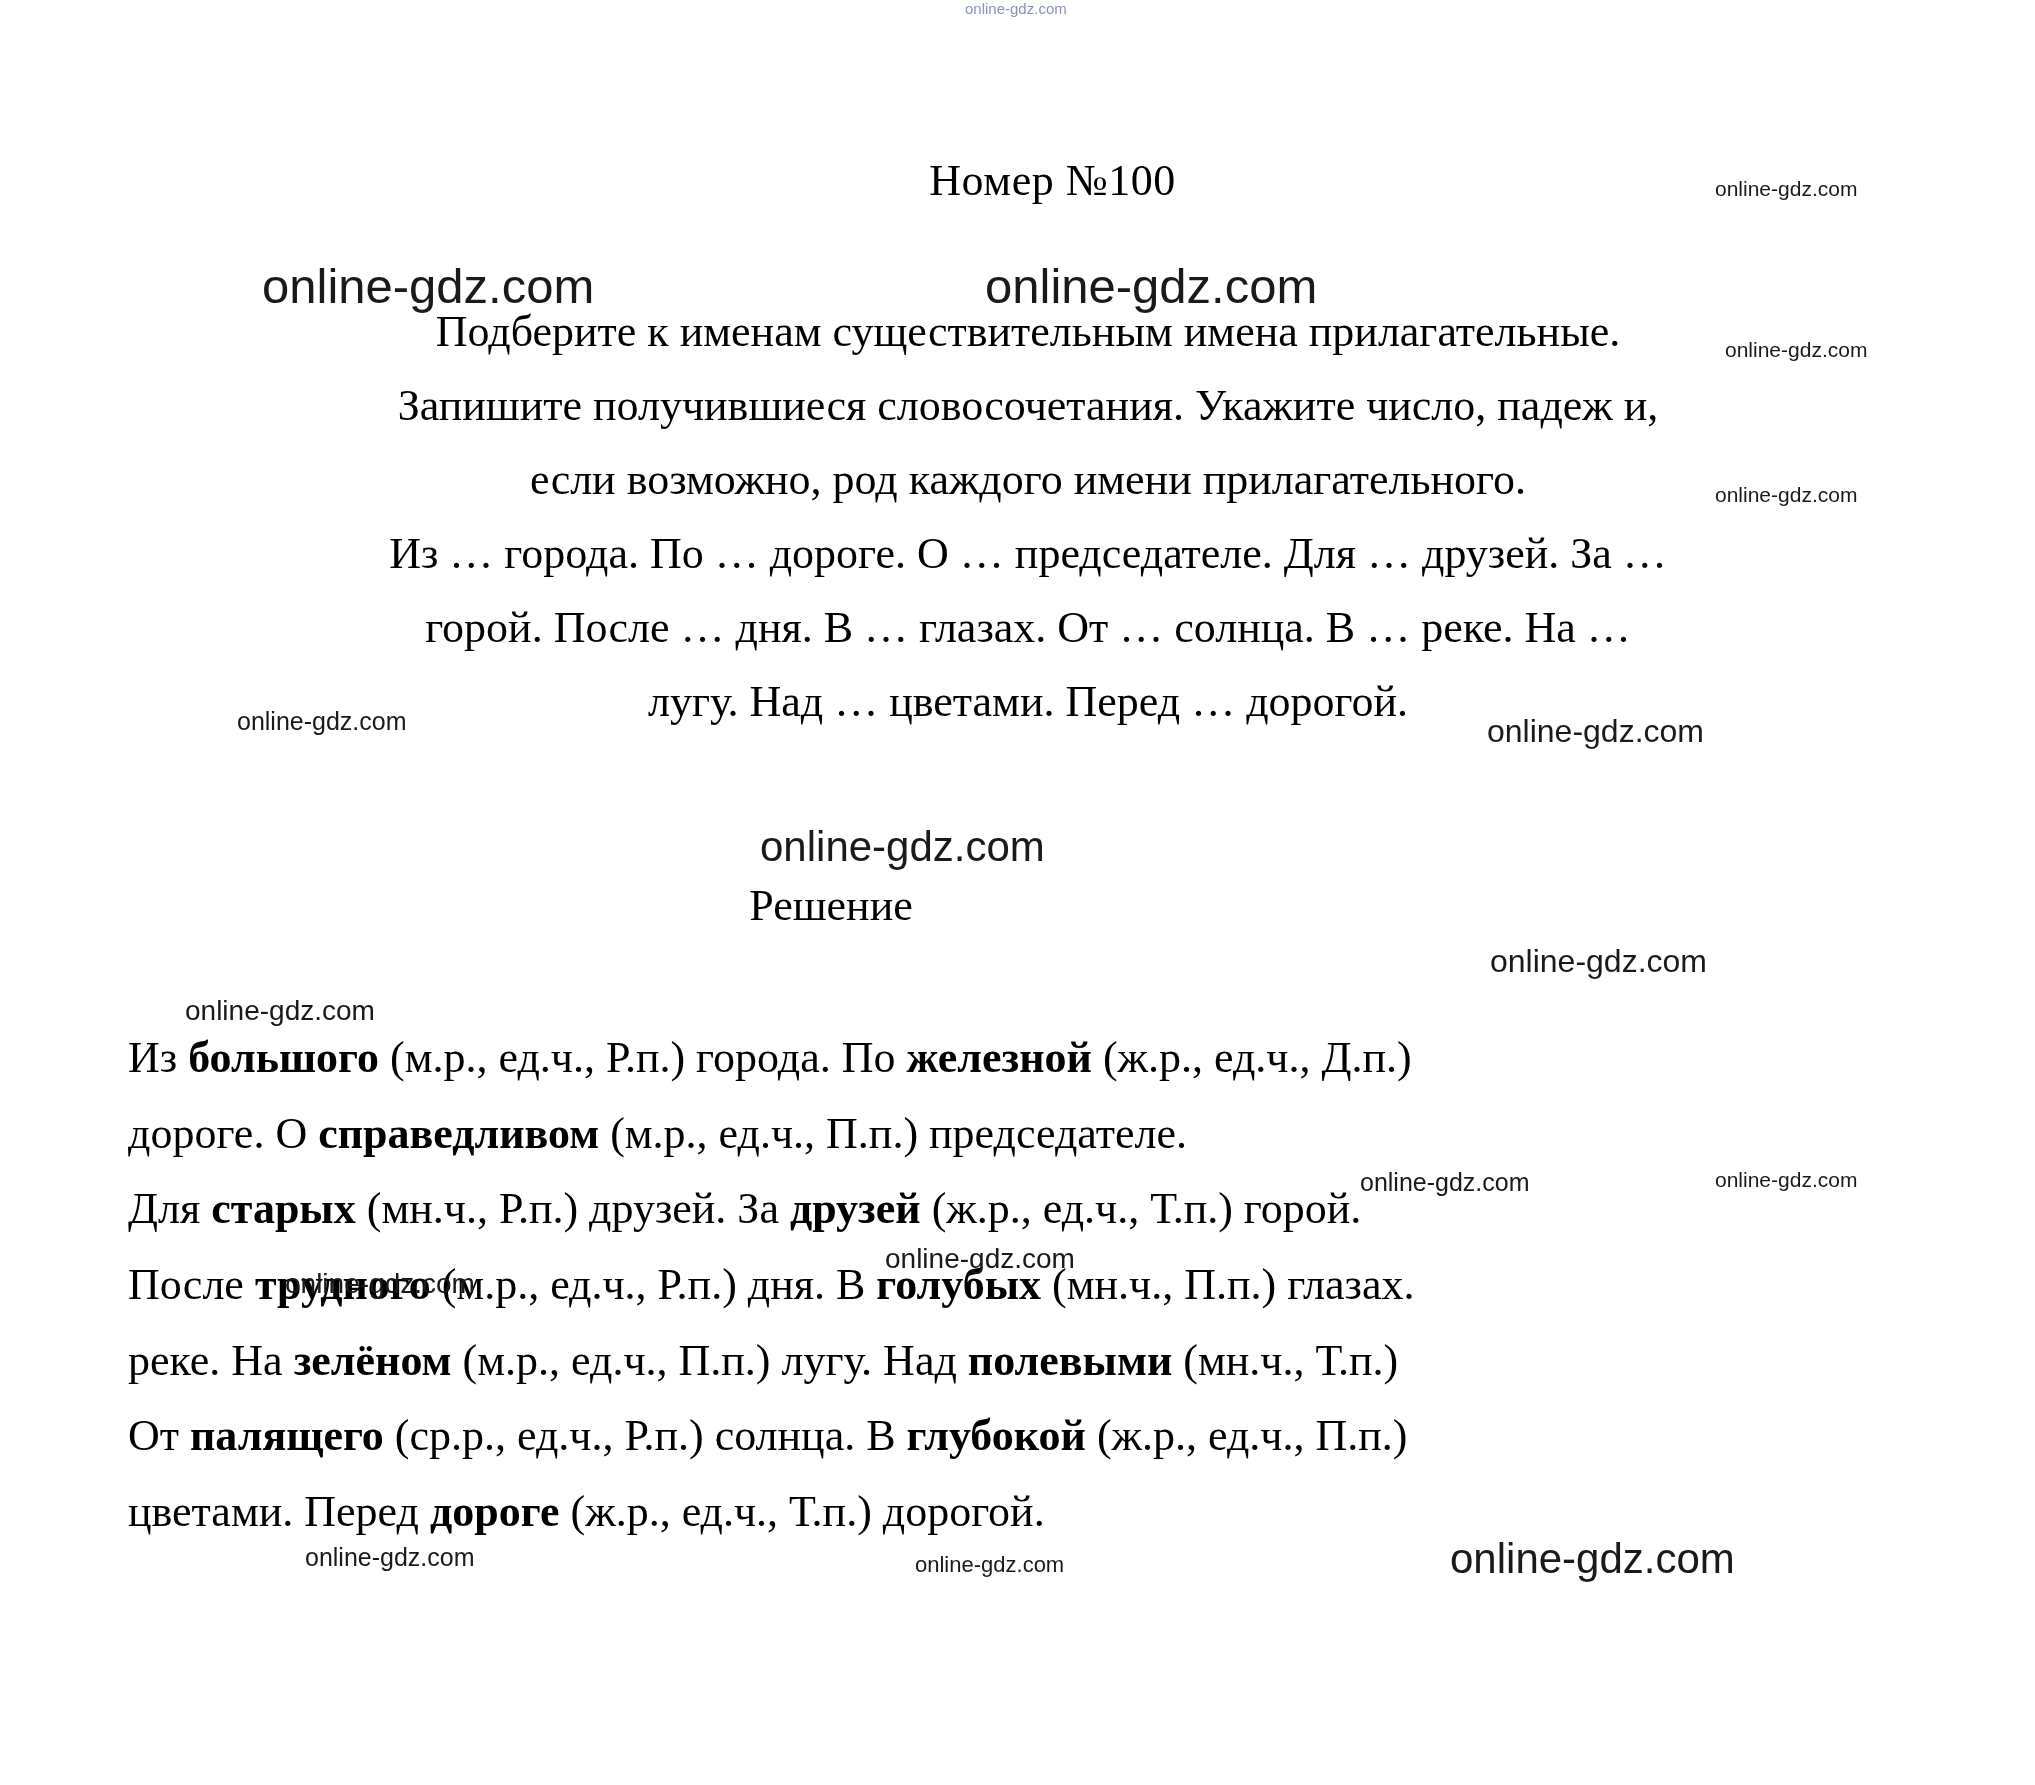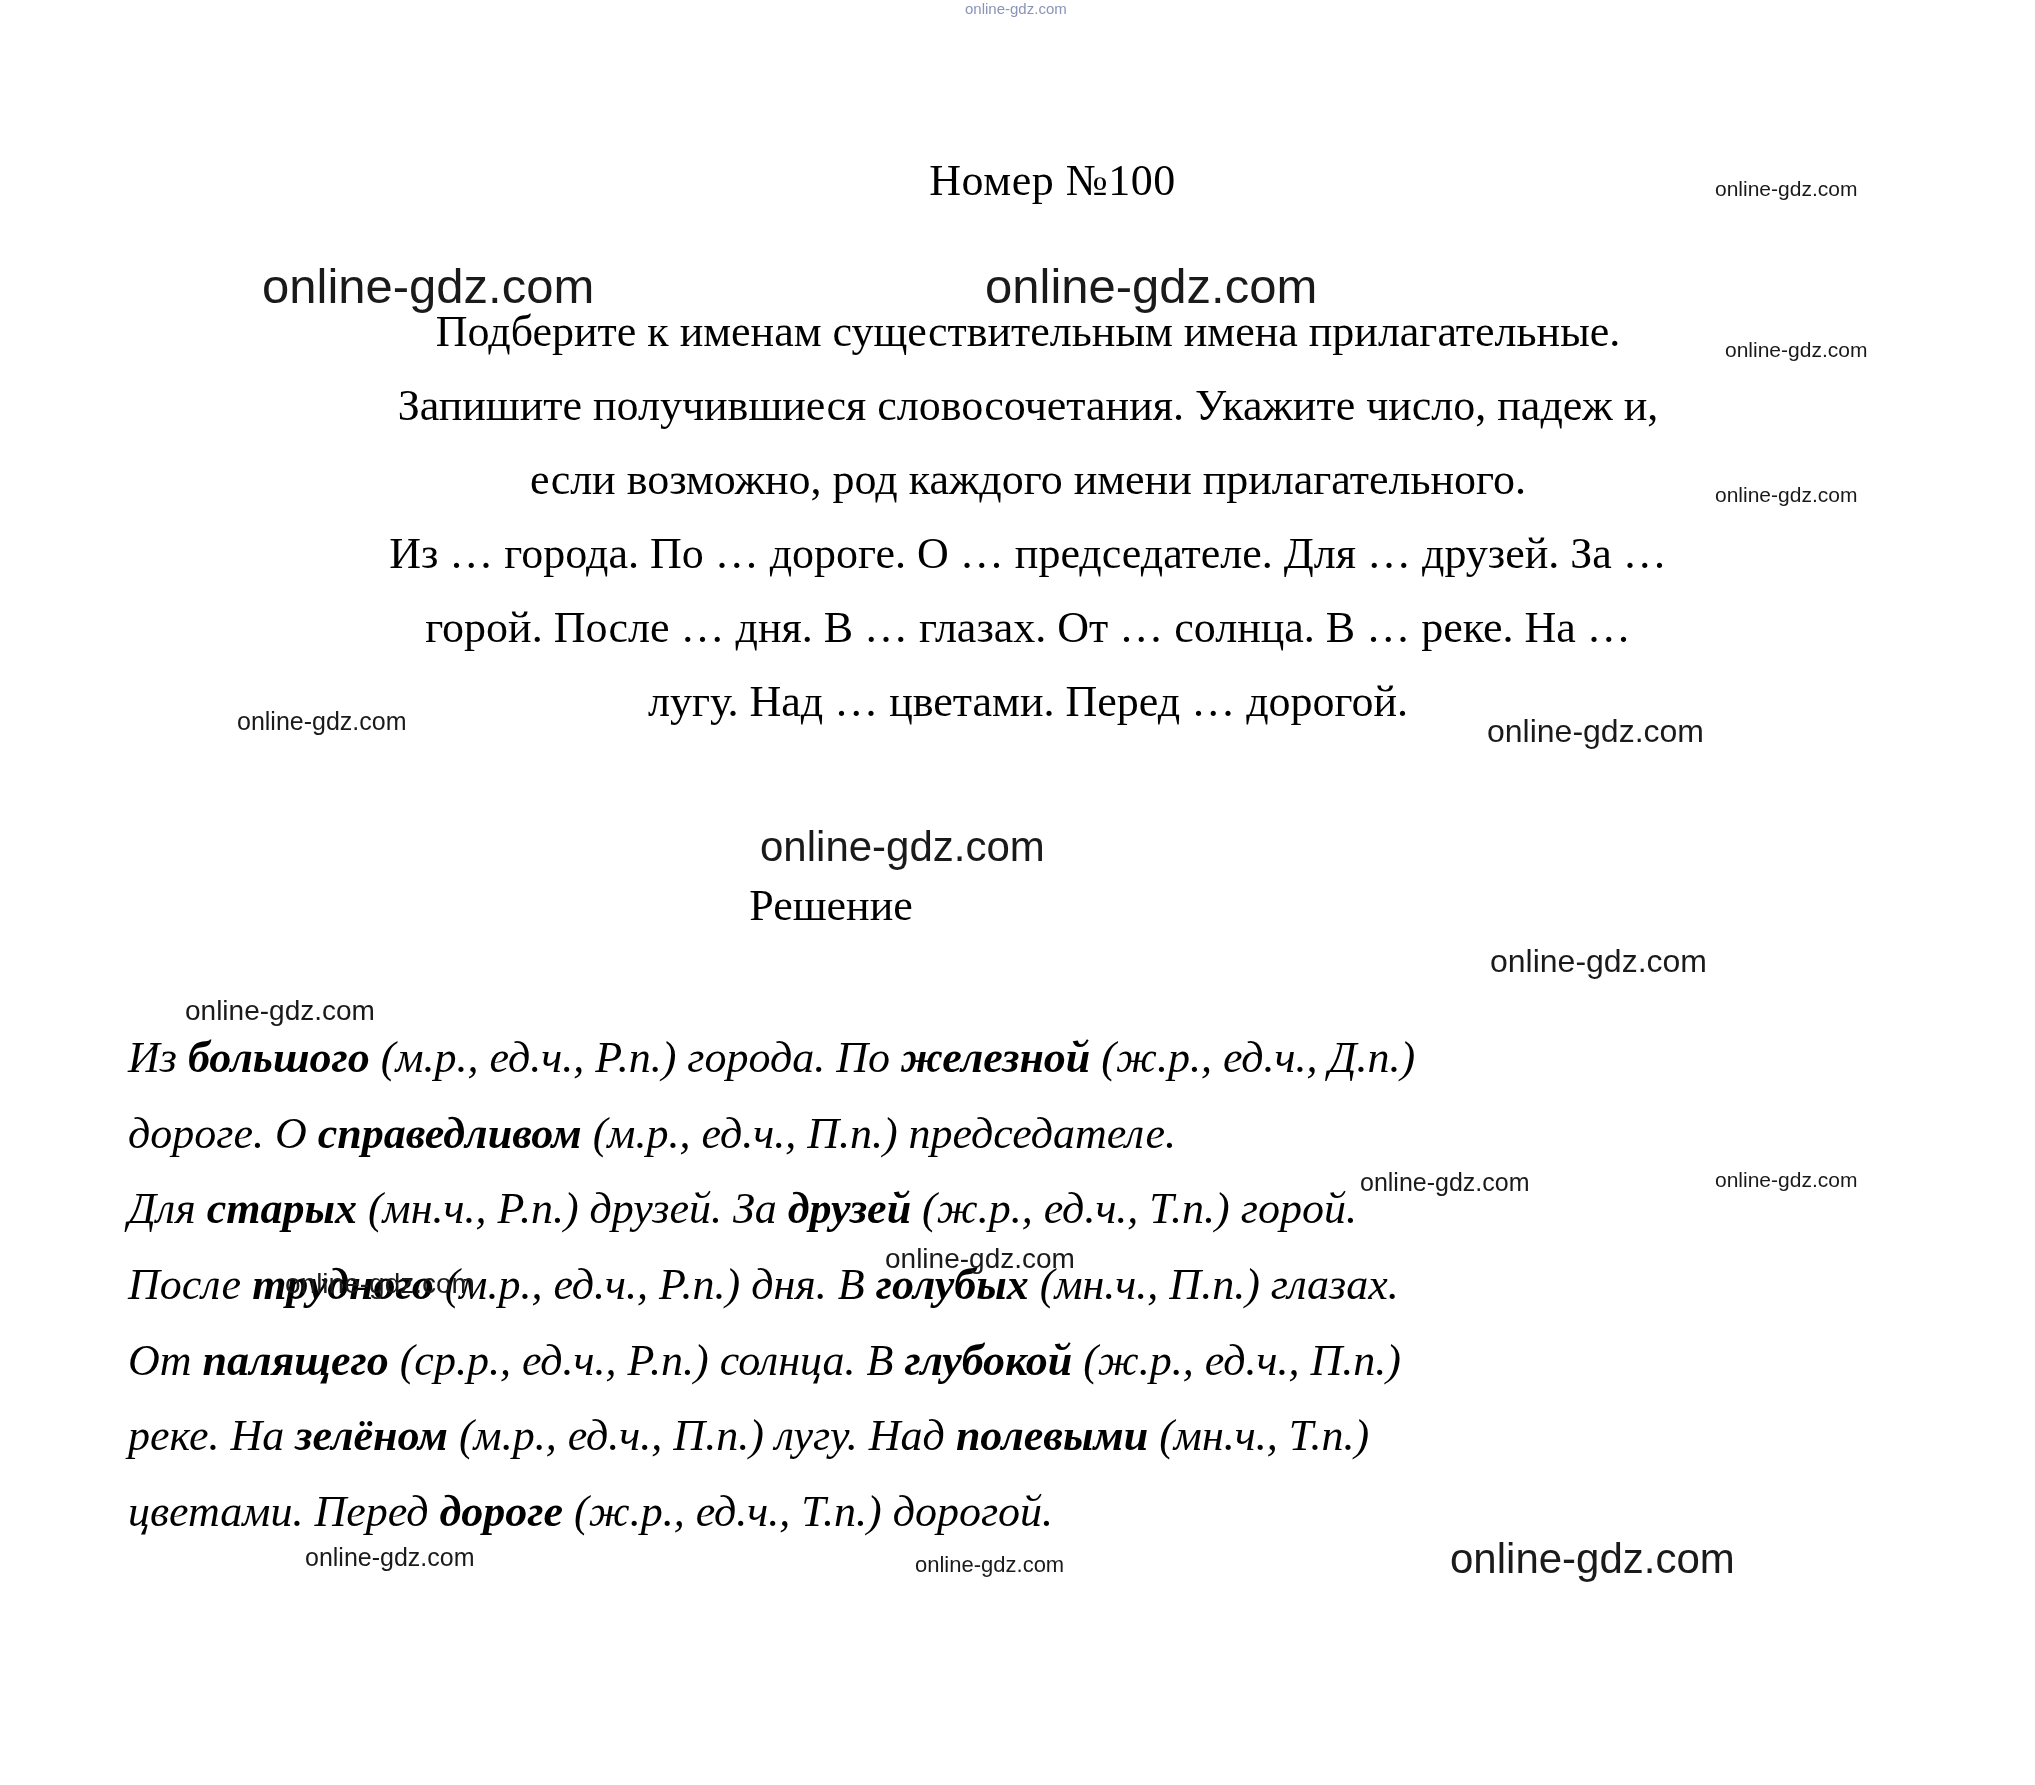--- a/index.html
+++ b/index.html
@@ -69,21 +69,20 @@
   .answer-block {
     position: absolute;
     left: 128px;
     top: 1020px;
     width: 1820px;
     font-size: 44px;
     line-height: 1.72;
   }
   .answer-block .line {
     white-space: nowrap;
-    font-style: italic;
   }
   b { font-weight: bold; }
 </style>
 </head>
 <body>
 
 <div class="page">
 
   <div class="title">Номер №100</div>
 
@@ -96,22 +95,22 @@
       <div class="line">лугу. Над … цветами. Перед … дорогой.</div>
     </div>
 
   <div class="subtitle">Решение</div>
 
   <div class="answer-block">
       <div class="line"><span>Из </span><b>большого</b><span> (м.р., ед.ч., Р.п.) города. По </span><b>железной</b><span> (ж.р., ед.ч., Д.п.)</span></div>
       <div class="line"><span>дороге. О </span><b>справедливом</b><span> (м.р., ед.ч., П.п.) председателе.</span></div>
       <div class="line"><span>Для </span><b>старых</b><span> (мн.ч., Р.п.) друзей. За </span><b>друзей</b><span> (ж.р., ед.ч., Т.п.) горой.</span></div>
       <div class="line"><span>После </span><b>трудного</b><span> (м.р., ед.ч., Р.п.) дня. В </span><b>голубых</b><span> (мн.ч., П.п.) глазах.</span></div>
+      <div class="line"><span>реке. На </span><b>зелёном</b><span> (м.р., ед.ч., П.п.) лугу. Над </span><b>полевыми</b><span> (мн.ч., Т.п.)</span></div>
       <div class="line"><span>От </span><b>палящего</b><span> (ср.р., ед.ч., Р.п.) солнца. В </span><b>глубокой</b><span> (ж.р., ед.ч., П.п.)</span></div>
-      <div class="line"><span>реке. На </span><b>зелёном</b><span> (м.р., ед.ч., П.п.) лугу. Над </span><b>полевыми</b><span> (мн.ч., Т.п.)</span></div>
       <div class="line"><span>цветами. Перед </span><b>дороге</b><span> (ж.р., ед.ч., Т.п.) дорогой.</span></div>
     </div>
 
   <div class="wm-layer">
       <div class="wm wm-faint" style="left: 965px; top: 0px; font-size: 15px;">online-gdz.com</div>
       <div class="wm" style="left: 1715px; top: 177px; font-size: 21px;">online-gdz.com</div>
       <div class="wm" style="left: 262px; top: 258px; font-size: 49px;">online-gdz.com</div>
       <div class="wm" style="left: 985px; top: 258px; font-size: 49px;">online-gdz.com</div>
       <div class="wm" style="left: 1725px; top: 338px; font-size: 21px;">online-gdz.com</div>
       <div class="wm" style="left: 1715px; top: 483px; font-size: 21px;">online-gdz.com</div>

